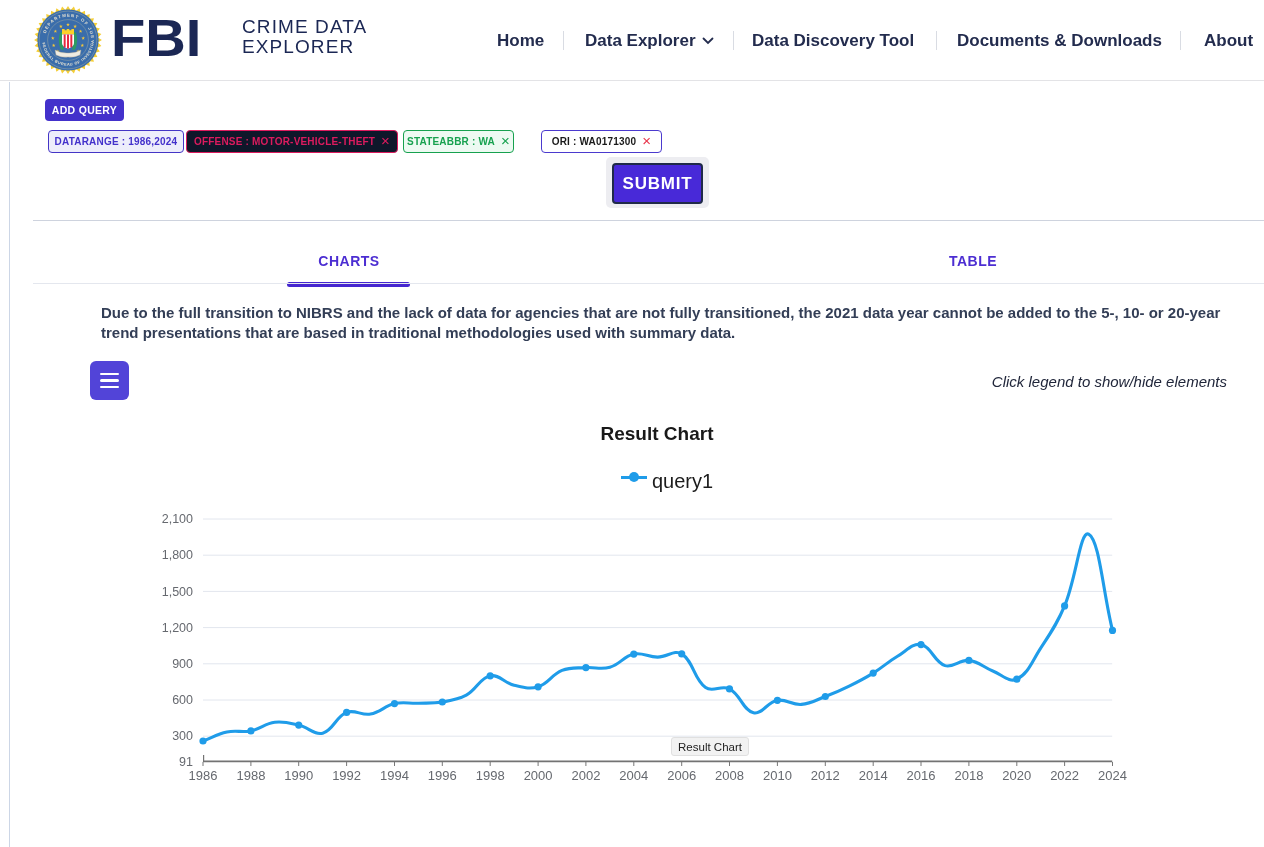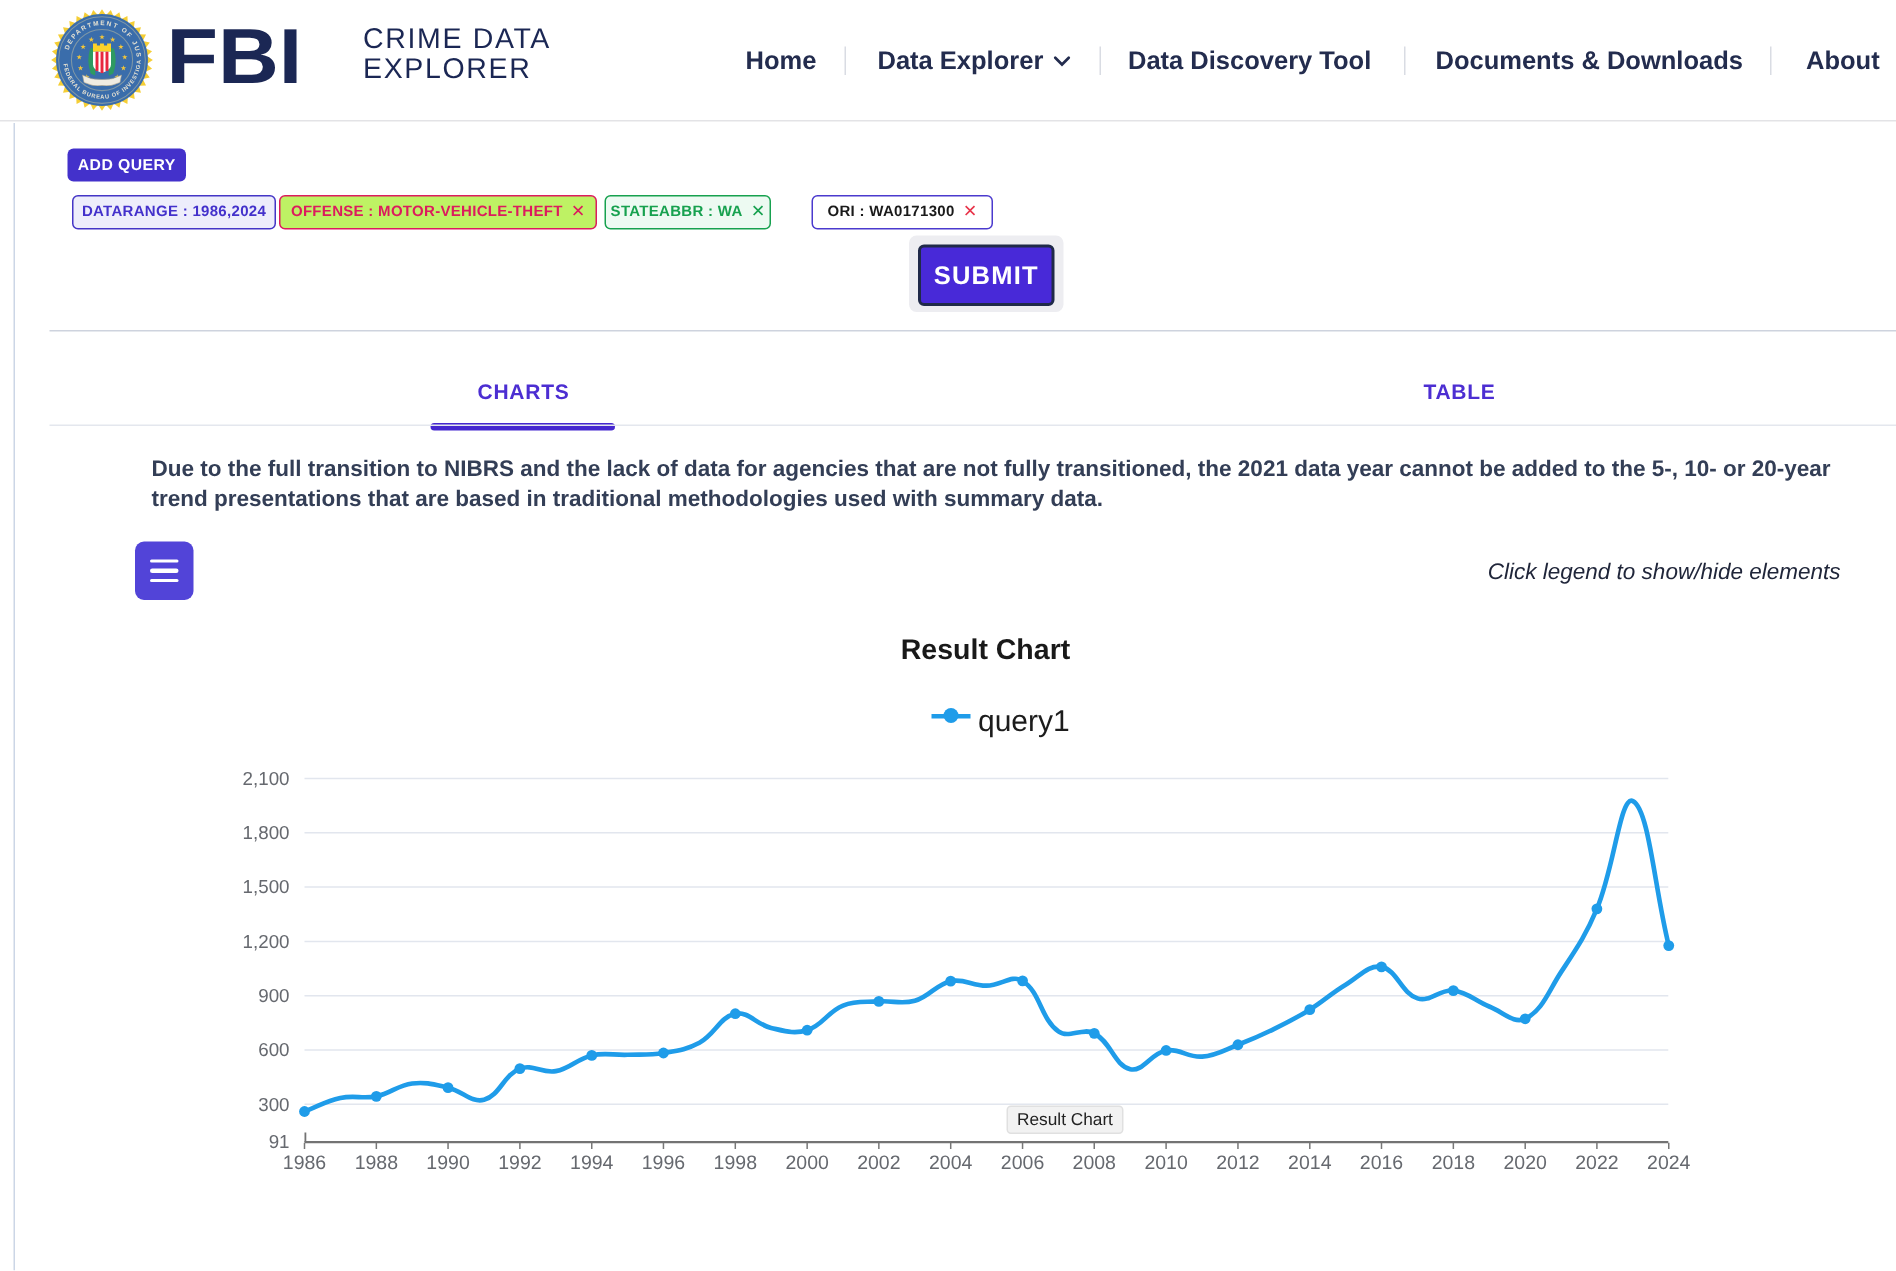--- a/index.html
+++ b/index.html
@@ -63,21 +63,21 @@
   <div class="navitem" style="left:957px;">Documents &amp; Downloads</div>
   <div class="navitem" style="left:1204px;">About</div>
   <div class="navdiv" style="left:563px;"></div>
   <div class="navdiv" style="left:733px;"></div>
   <div class="navdiv" style="left:936px;"></div>
   <div class="navdiv" style="left:1180px;"></div>
 </div>
 <div id="leftrule"></div>
 <div class="btn" style="left:45px;top:99px;width:79px;height:22px;border-radius:4px;font-size:10.5px;letter-spacing:0.3px;background:#4331cb;">ADD QUERY</div>
 <div class="tag" style="left:48px;width:136px;border:1.5px solid #4435c6;background:#ededfb;color:#4331cb;">DATARANGE : 1986,2024</div>
-<div class="tag" style="left:186px;width:212px;border:1.5px solid #dc1b5e;background:#bef264;color:#dc1b5e;">OFFENSE : MOTOR-VEHICLE-THEFT&nbsp;&nbsp;<span style="font-size:15px;font-weight:normal;margin-top:-2px;">×</span></div>
+<div class="tag" style="left:186px;width:212px;border:1.5px solid #dc1b5e;background:#0f172a;color:#dc1b5e;">OFFENSE : MOTOR-VEHICLE-THEFT&nbsp;&nbsp;<span style="font-size:15px;font-weight:normal;margin-top:-2px;">×</span></div>
 <div class="tag" style="left:403px;width:111px;border:1.5px solid #17a14f;background:#edfaf2;color:#17a14f;">STATEABBR : WA&nbsp;&nbsp;<span style="font-size:15px;font-weight:normal;margin-top:-2px;">×</span></div>
 <div class="tag" style="left:541px;width:121px;border:1.5px solid #4b3ace;background:#fff;color:#1a1a1a;">ORI : WA0171300&nbsp;&nbsp;<span style="color:#e8344a;font-size:15px;font-weight:normal;margin-top:-2px;">×</span></div>
 <div class="abs" style="left:606px;top:157px;width:103px;height:51px;background:#ededf1;border-radius:5px;"></div>
 <div class="btn" style="left:612px;top:163px;width:91px;height:41px;border-radius:4px;border:2px solid #202a49;font-size:17px;letter-spacing:0.8px;background:#4829d8;">SUBMIT</div>
 
 <div class="abs" style="left:33px;top:220px;width:1231px;height:1px;background:#ced3de;"></div>
 <div class="abs" style="left:288px;top:253px;width:122px;text-align:center;font-size:14px;font-weight:bold;letter-spacing:0.5px;color:#4c2ed2;">CHARTS</div>
 <div class="abs" style="left:912px;top:253px;width:122px;text-align:center;font-size:14px;font-weight:bold;letter-spacing:0.5px;color:#4c2ed2;">TABLE</div>
 <div class="abs" style="left:287px;top:282px;width:123px;height:4.5px;border-radius:2.5px;background:#4527cf;"></div>
 <div class="abs" style="left:33px;top:283px;width:1231px;height:1px;background:#e4e7ee;"></div>

